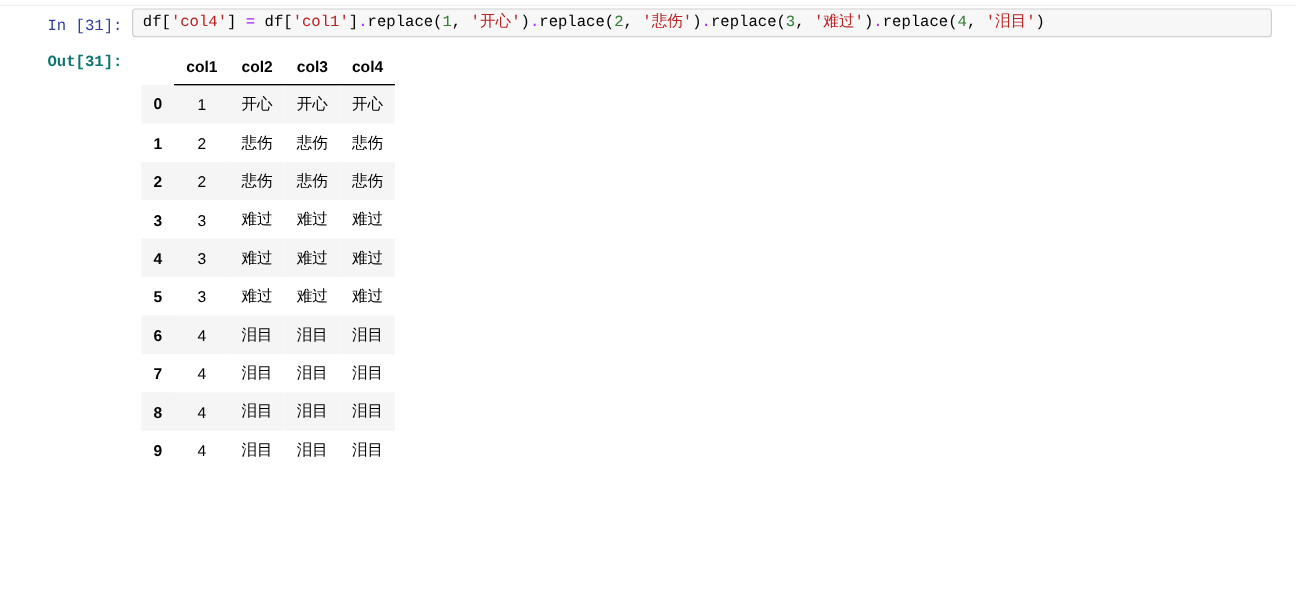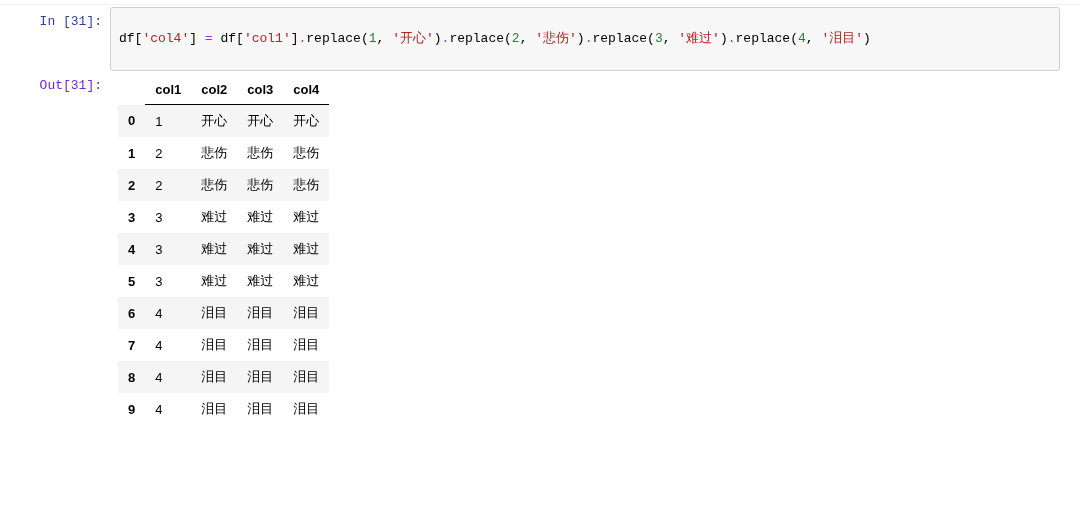--- a/index.html
+++ b/index.html
@@ -22,27 +22,27 @@
   .prompt {
     width: 110px;
     min-width: 110px;
     padding: 6px 8px 6px 0;
     text-align: right;
     font-family: "Courier New", monospace;
     font-size: 13px;
     line-height: 1.4;
   }
   .in-prompt  { color: #303F9F; }
-  .out-prompt { color: #6d28d9; }
+  .out-prompt { color: #0f766e; font-weight: bold; }
   .code-area {
     flex: 1;
     border: 1px solid #cfcfcf;
     border-radius: 3px;
     background: #f7f7f7;
-    padding: 22px 8px;
+    padding: 2px 8px;
     font-family: "Courier New", monospace;
     font-size: 13px;
     line-height: 1.4;
     margin-right: 20px;
     position: relative;
   }
   .code-line { white-space: pre; }
   .tok-var  { color: #000; }
   .tok-str  { color: #BA2121; }
   .tok-num  { color: #2E7D32; }
@@ -60,21 +60,21 @@
     padding: 4px 8px 8px 8px;
   }
   table.dataframe {
     border-collapse: collapse;
     font-size: 13px;
     color: #000;
     margin-left: 0;
   }
   table.dataframe th, table.dataframe td {
     padding: 7px 10px;
-    text-align: left;
+    text-align: center;
     border: none;
     font-weight: normal;
   }
   table.dataframe thead th {
     font-weight: bold;
     border-bottom: 1px solid #000;
     background: #fff;
   }
   table.dataframe tbody th {
     font-weight: bold;

